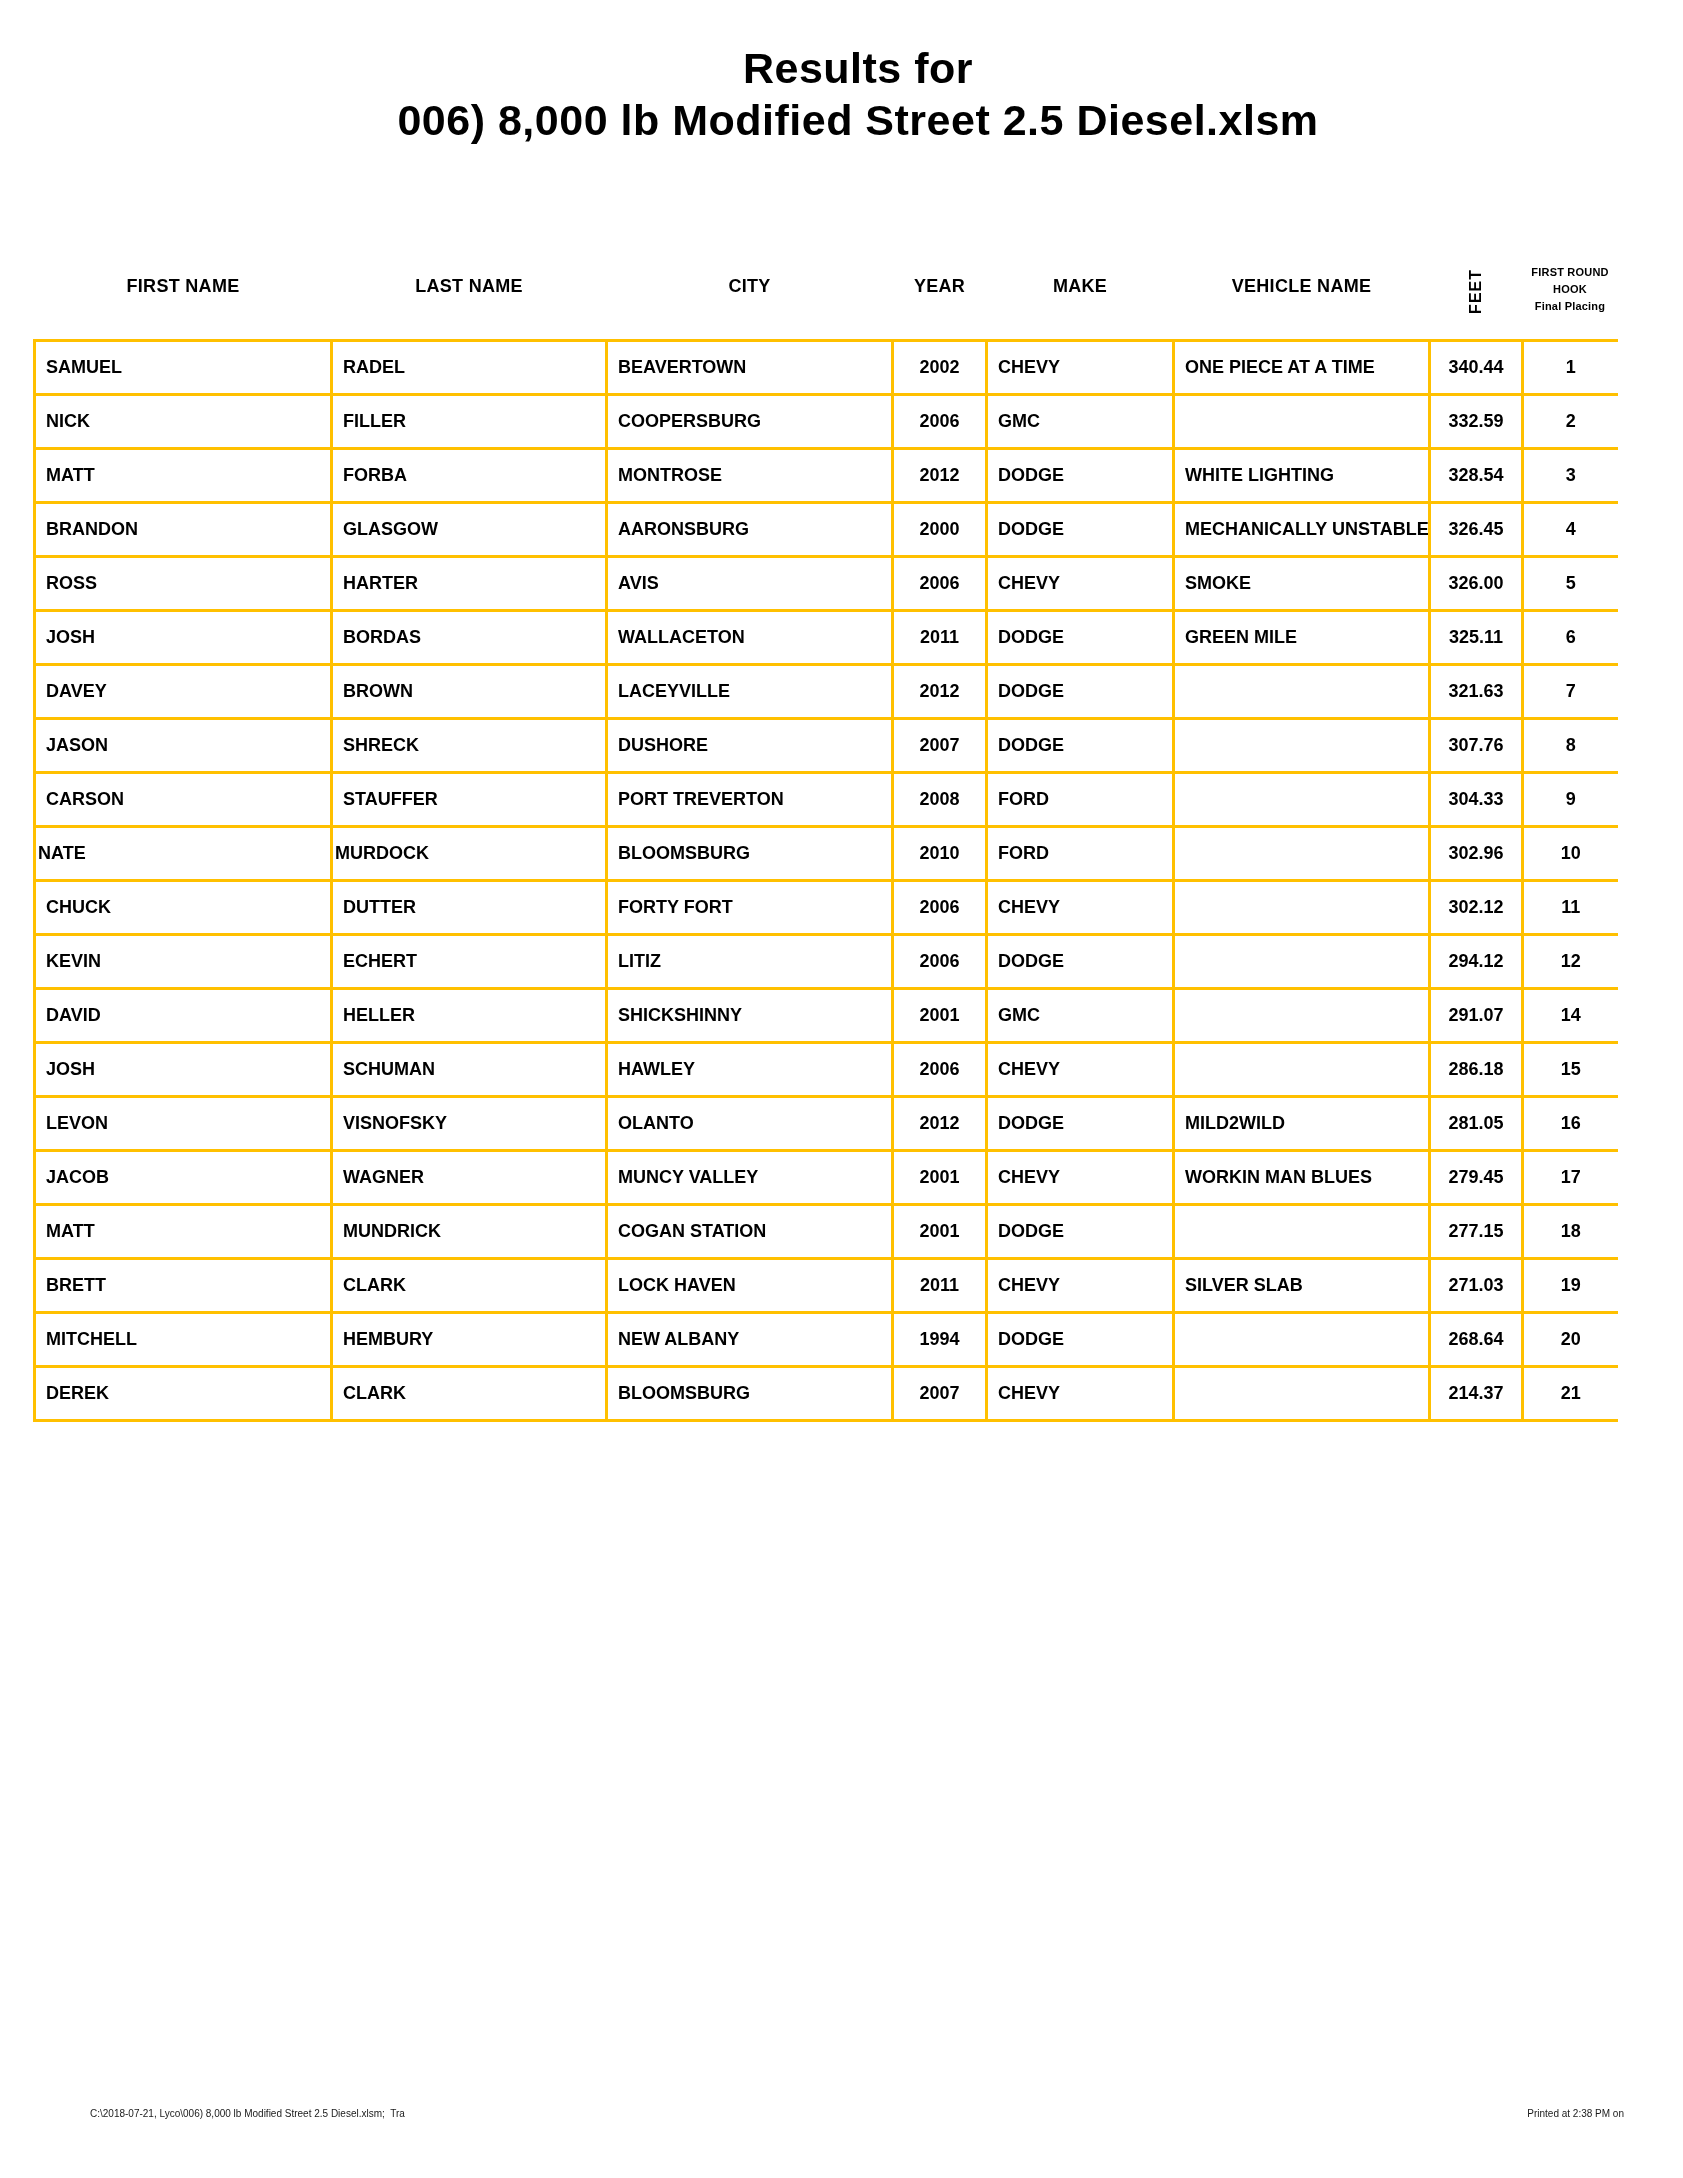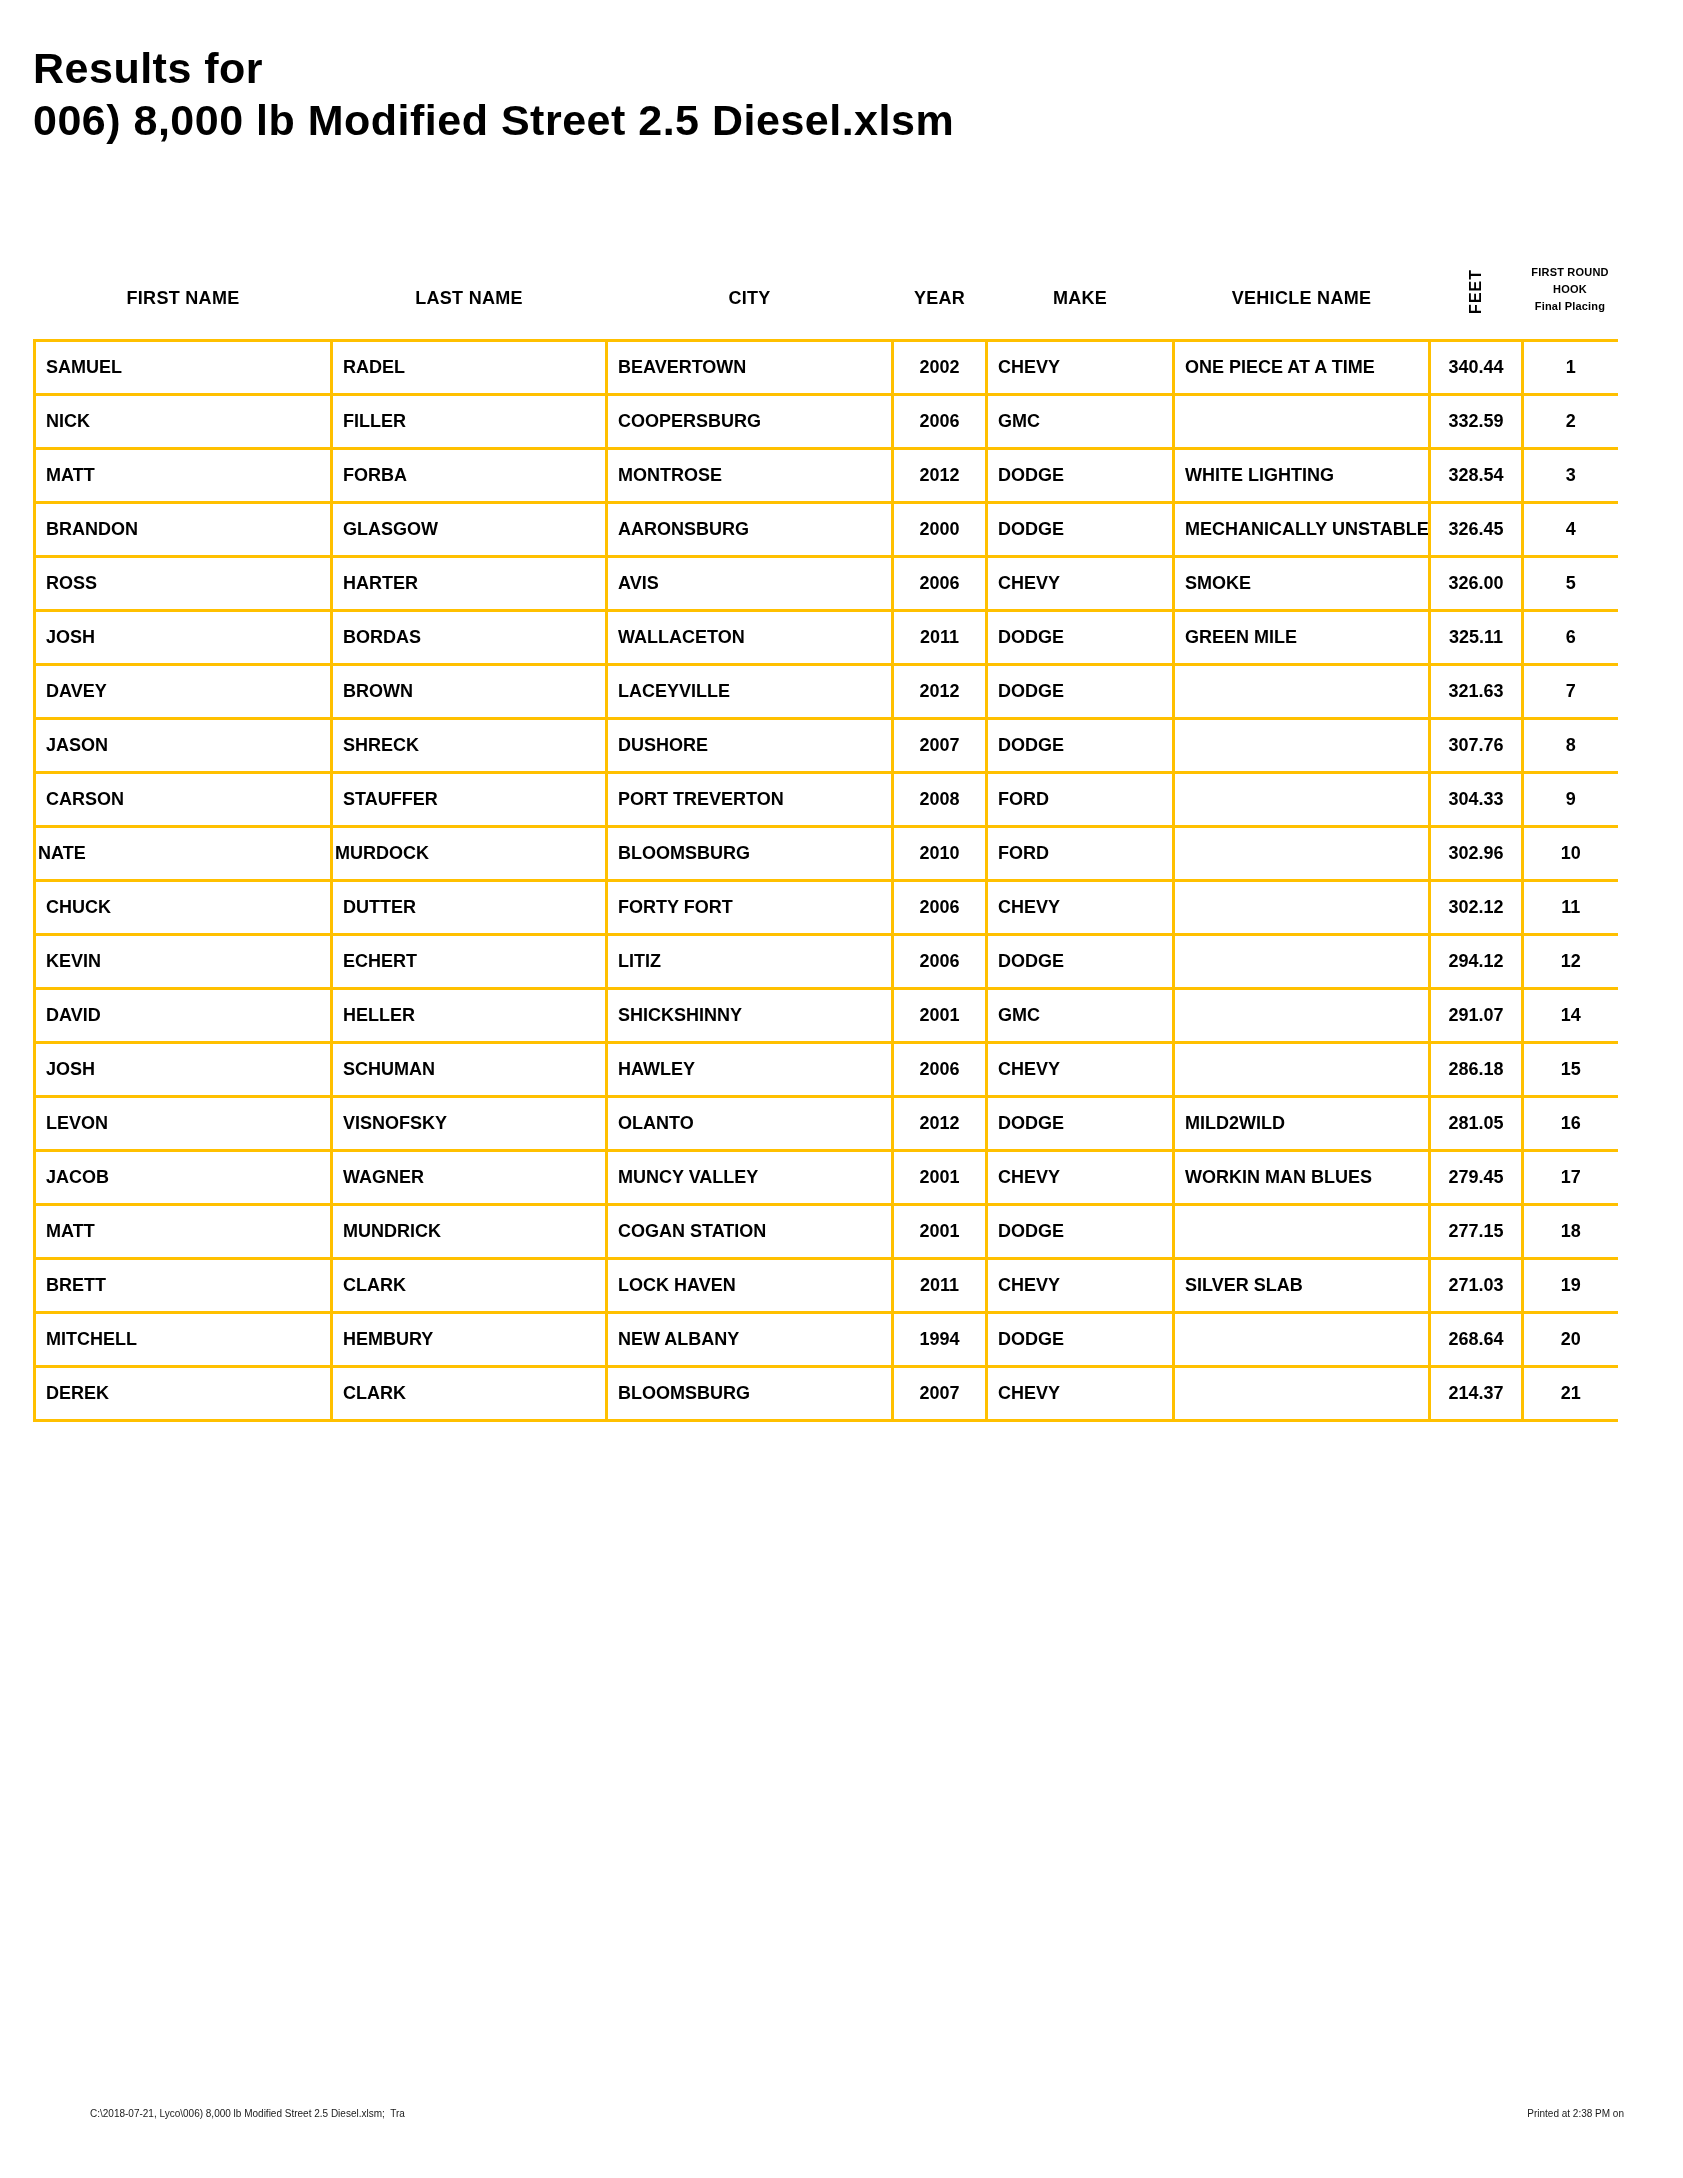--- a/index.html
+++ b/index.html
@@ -4,29 +4,29 @@
 <style>
   * { margin:0; padding:0; box-sizing:border-box; }
   html,body { background:#ffffff; }
   .page {
     position:relative; width:1683px; height:2178px;
     background:#ffffff; color:#000;
     font-family:"Liberation Sans", sans-serif;
     overflow:hidden;
   }
   .title-block {
-    padding-top:42px; text-align:left;
+    padding-top:42px; text-align:center;
     font-weight:bold; font-size:43px; line-height:1.22; letter-spacing:0.5px;padding-left:33px;
   }
   table.results {
     border-collapse:collapse; table-layout:fixed;
     width:1584px; margin:34px 0 0 33px;
   }
   thead th {
-    vertical-align:bottom; height:160px; padding-bottom:30px;
+    vertical-align:bottom; height:160px; padding-bottom:42px;
     text-align:center; font-size:18px; font-weight:bold; letter-spacing:0.3px;
     white-space:nowrap;
   }
   th.feet-h { padding-bottom:26px; }
   th.feet-h .rot {
     display:inline-block; vertical-align:bottom;
     writing-mode:vertical-rl; transform:rotate(180deg);
     font-size:16px; letter-spacing:1px;
   }
   th.placing-h { font-size:11px; line-height:1.55; letter-spacing:0.2px; padding-bottom:24px; }

